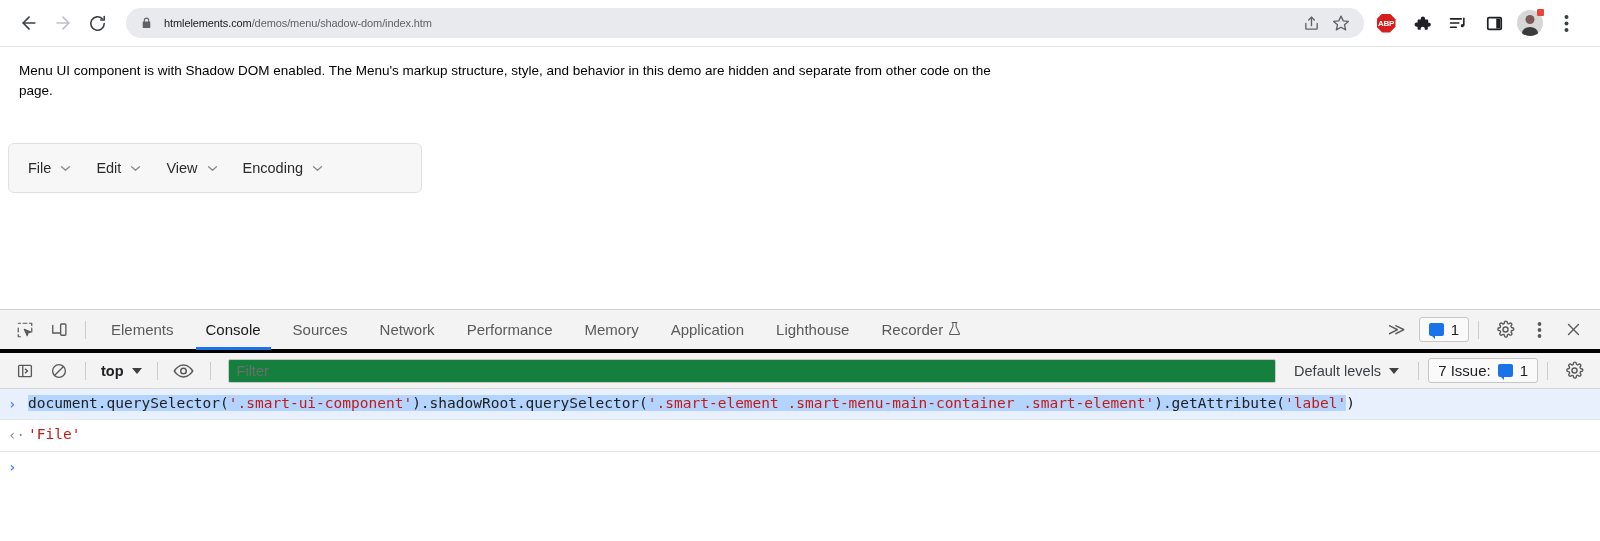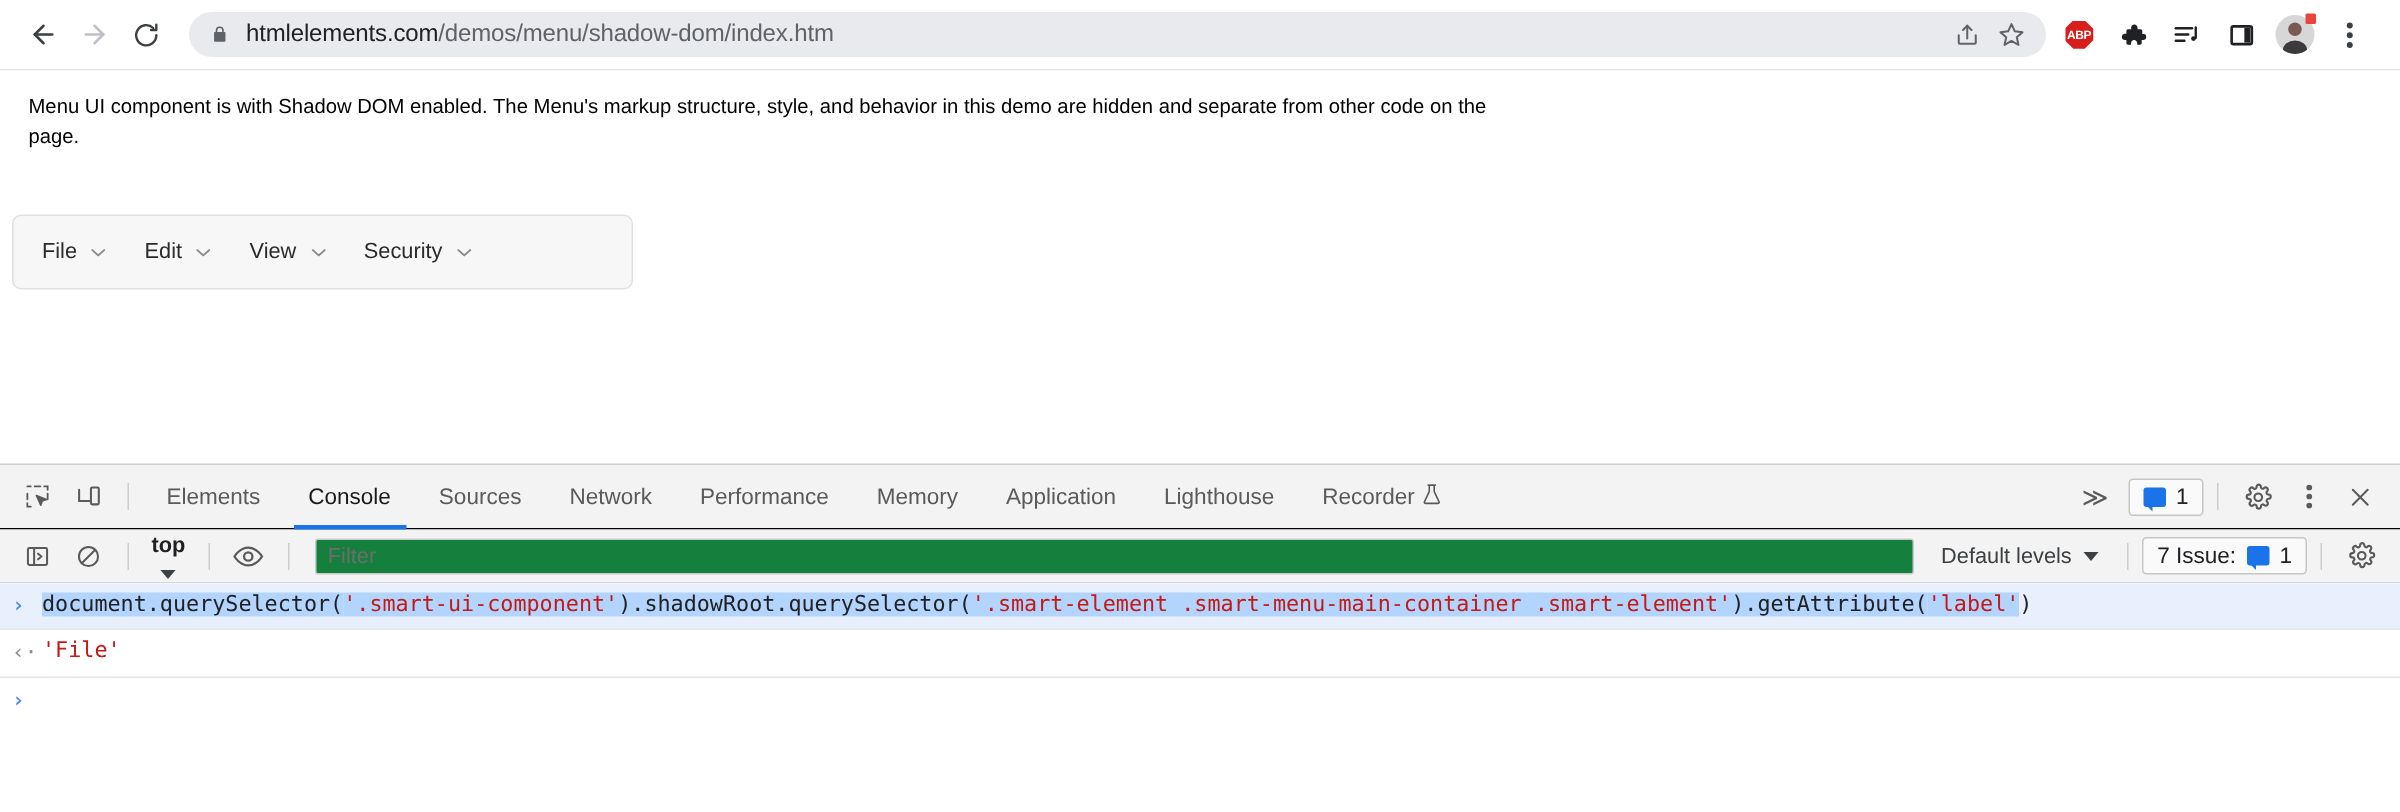--- a/index.html
+++ b/index.html
@@ -35,21 +35,21 @@
     border-radius: 15px;
     display: flex;
     align-items: center;
     padding: 0 14px;
     margin: 0 8px 0 10px;
     min-width: 0;
     max-width: 1240px;
   }
   .lock-icon { flex: 0 0 auto; margin-right: 11px; display: flex; }
   .url-text {
-    font-size: 16px;
+    font-size: 11px;
     color: #5f6368;
     white-space: nowrap;
     overflow: hidden;
     text-overflow: ellipsis;
     letter-spacing: -0.1px;
   }
   .url-text .domain { color: #202124; }
 
   .omni-actions { display: flex; align-items: center; flex: 0 0 auto; margin-left: -76px; }
   .omni-actions .icon-btn { width: 30px; height: 30px; }
@@ -144,21 +144,21 @@
     background: #ffffff;
     height: 232px;
     display: flex;
     flex-direction: column;
   }
   .dt-tabbar {
     height: 43px;
     display: flex;
     align-items: center;
     background: #f3f3f3;
-    border-bottom: 1px solid #000000;
+    border-bottom: 4px solid #000000;
     padding-left: 8px;
   }
   .dt-icon-btn {
     width: 34px; height: 30px;
     display: flex; align-items: center; justify-content: center;
     flex: 0 0 auto;
   }
   .dt-sep {
     width: 1px; height: 18px;
     background: #cdcdcd;
@@ -220,21 +220,20 @@
     background: #f3f3f3;
     border-bottom: 1px solid #d8d8d8;
     padding: 0 9px 0 8px;
   }
   .ctx-select {
     display: flex; align-items: center; gap: 8px;
     font-size: 14.5px; color: #202124;
     padding: 0 6px;
     font-weight: bold;
     font-family: "Liberation Sans", sans-serif;
-    flex-direction: column;
   }
   .tri-down {
     width: 0; height: 0;
     border-left: 5px solid transparent;
     border-right: 5px solid transparent;
     border-top: 6px solid #3c4043;
   }
   .filter-input {
     flex: 1 1 auto;
     height: 24px;
@@ -396,21 +395,21 @@
     </div>
     <div class="menu-item">
       <span class="menu-label">View</span>
       <span class="menu-chevron">
         <svg width="11" height="7" viewBox="0 0 12 8" fill="none" stroke="#8a8a8a" stroke-width="1.5" stroke-linecap="round" stroke-linejoin="round">
             <polyline points="1.5 2 6 6 10.5 2"></polyline>
           </svg>
       </span>
     </div>
     <div class="menu-item">
-      <span class="menu-label">Security</span>
+      <span class="menu-label">Encoding</span>
       <span class="menu-chevron">
         <svg width="11" height="7" viewBox="0 0 12 8" fill="none" stroke="#8a8a8a" stroke-width="1.5" stroke-linecap="round" stroke-linejoin="round">
             <polyline points="1.5 2 6 6 10.5 2"></polyline>
           </svg>
       </span>
     </div>
   </div>
 </div>
 
 <div class="devtools">

